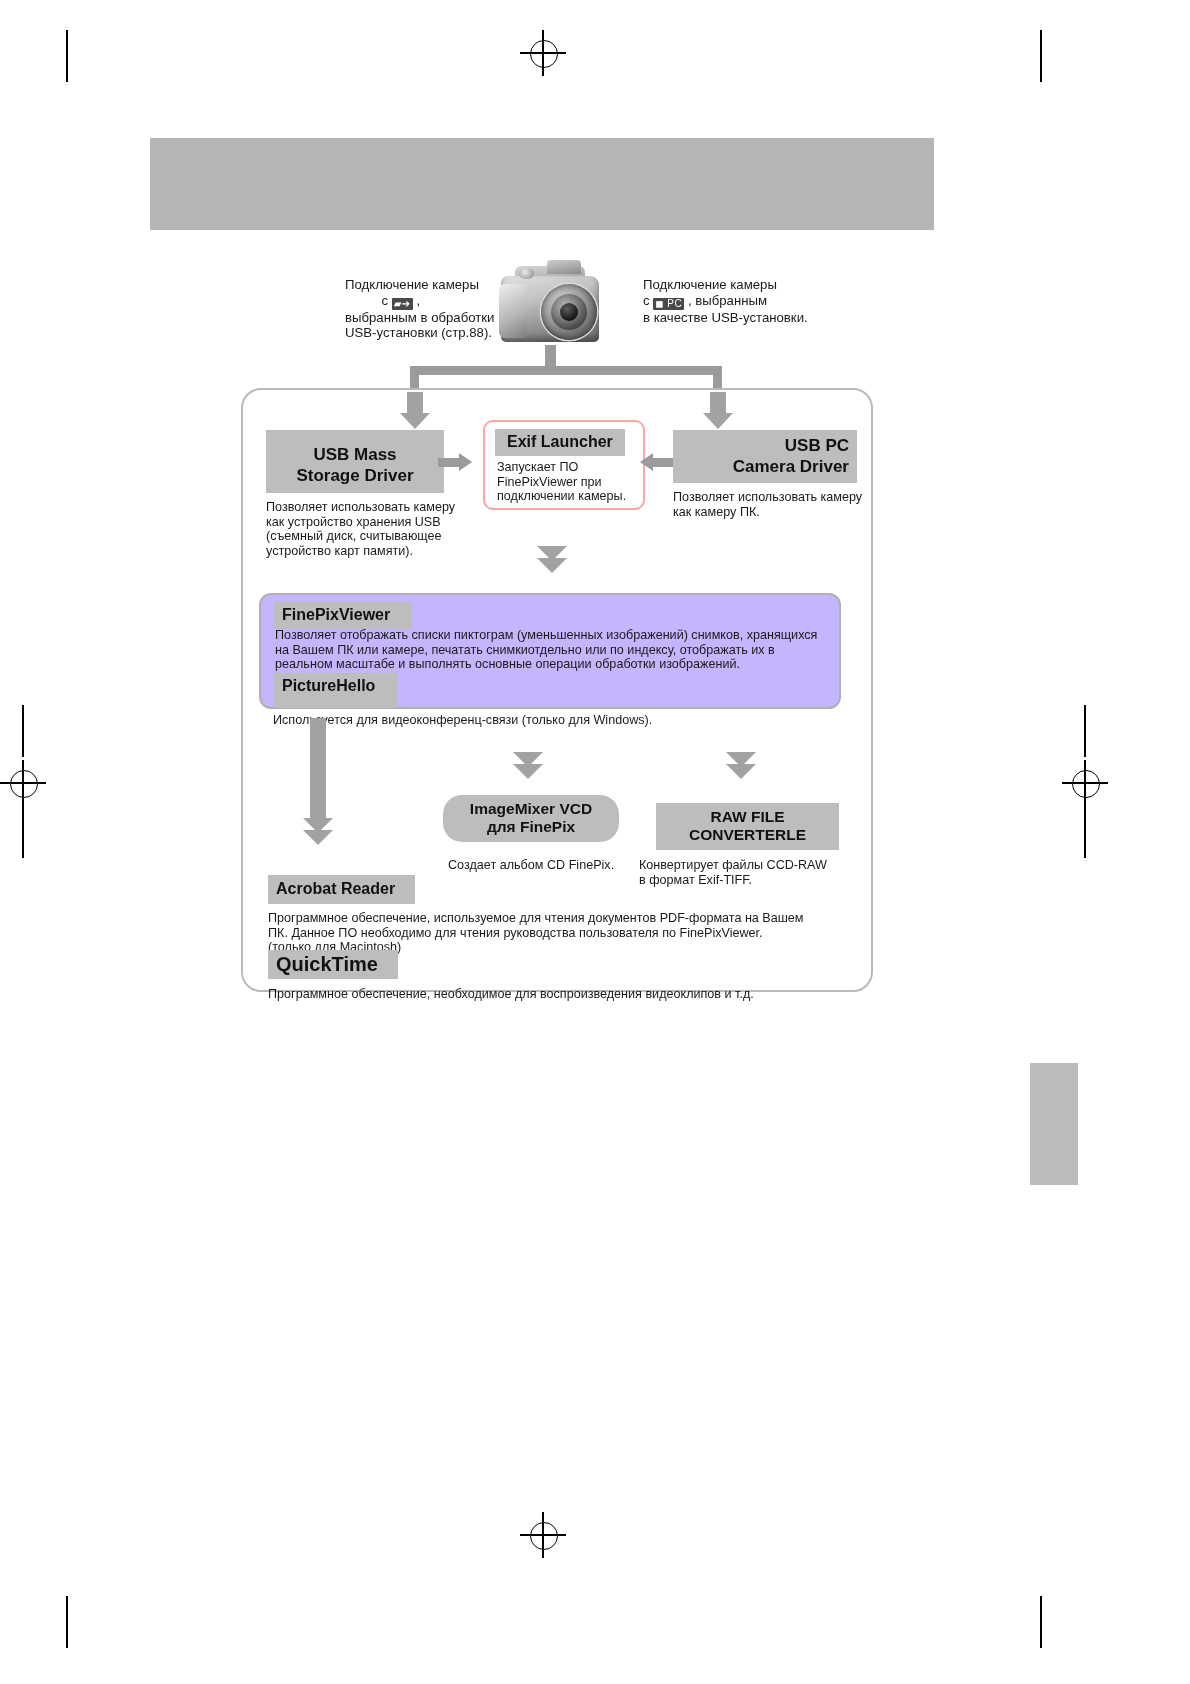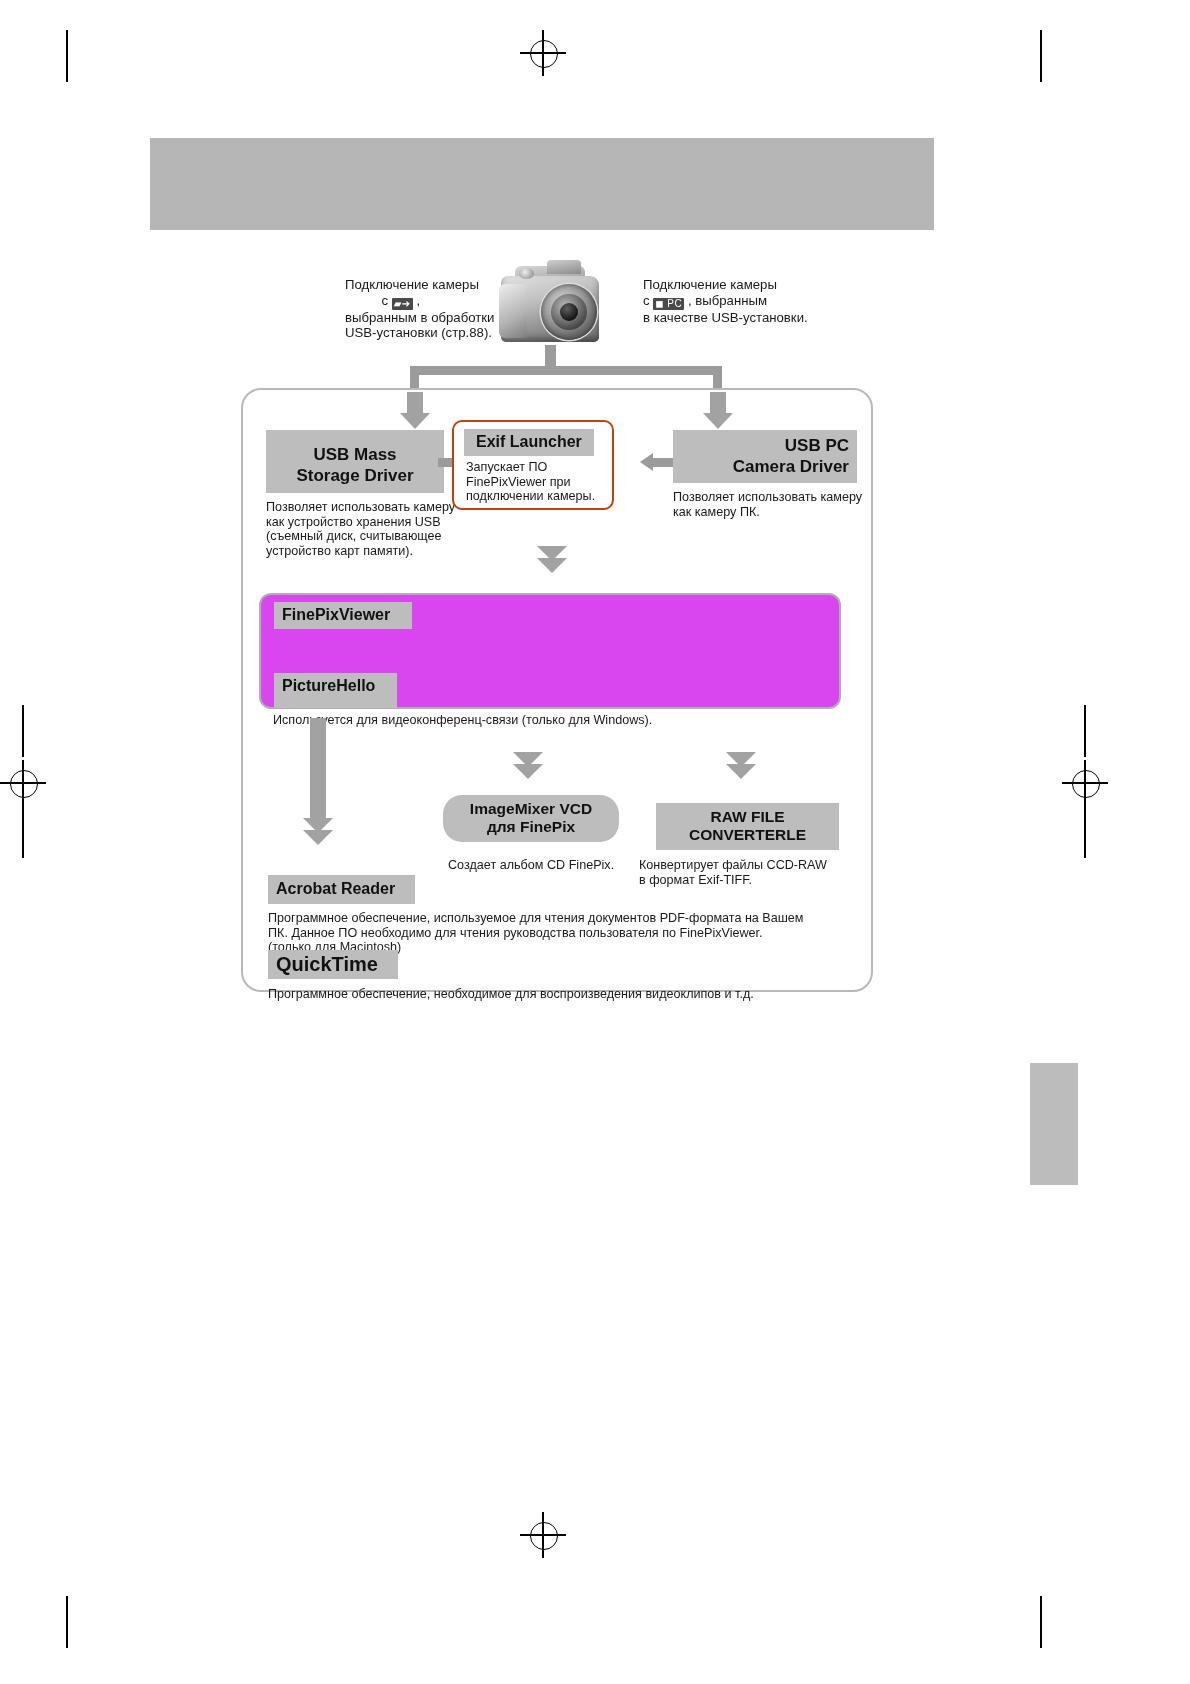--- a/index.html
+++ b/index.html
@@ -242,23 +242,23 @@
     text-align: center;
     font-size: 17px;
     line-height: 21px;
     padding: 14px 10px 7px 10px;
   }
   #blk-usbmass .desc { margin-top: 7px; }
 
   
   #card-exif {
     position: absolute;
-    left: 452px; top: 420px;
+    left: 483px; top: 420px;
     width: 158px; height: 86px;
-    border: 2px solid #c2410c;
+    border: 2px solid #fca5a5;
     border-radius: 10px;
     background: #fff;
   }
   #card-exif .titleband {
     position: absolute;
     left: 10px; top: 7px;
     font-size: 16px;
     line-height: 20px;
     padding: 3px 12px 4px 12px;
   }
@@ -276,21 +276,21 @@
   }
   #blk-usbpc .desc { margin-top: 7px; }
 
   
   #card-fpv {
     position: absolute;
     left: 259px; top: 593px;
     width: 578px; height: 112px;
     border: 2.5px solid #b0b0b0;
     border-radius: 12px;
-    background: #d946ef;
+    background: #c4b5fd;
   }
   #card-fpv .titleband { font-size: 16px; line-height: 20px; }
   #fpv-title { position: absolute; left: 13px; top: 7px; padding: 3px 22px 4px 8px; }
   #fpv-desc  { position: absolute; left: 14px; top: 33px; width: 552px; }
   #ph-title  { position: absolute; left: 13px; top: 78px; padding: 3px 22px 12px 8px; }
 
   
   #ph-desc { position: absolute; left: 273px; top: 713px; }
 
   
@@ -429,20 +429,21 @@
   <div class="desc">Позволяет использовать камеру как камеру ПК.</div>
 </div>
 
 <div class="chev" style="left:537px;top:546px;">
   <i></i>
     <i></i>
 </div>
 
 <div id="card-fpv">
   <div class="titleband" id="fpv-title">FinePixViewer</div>
+  <div class="desc" id="fpv-desc">Позволяет отображать списки пиктограм (уменьшенных изображений) снимков, хранящихся на Вашем ПК или камере, печатать снимкиотдельно или по индексу, отображать их  в реальном масштабе и выполнять основные операции обработки изображений.</div>
   <div class="titleband" id="ph-title">PictureHello</div>
 </div>
 <div class="desc" id="ph-desc">Используется для видеоконференц-связи (только для Windows).</div>
 
 <div class="chev" style="left:513px;top:752px;">
   <i></i>
     <i></i>
 </div>
 <div class="chev" style="left:726px;top:752px;">
   <i></i>

